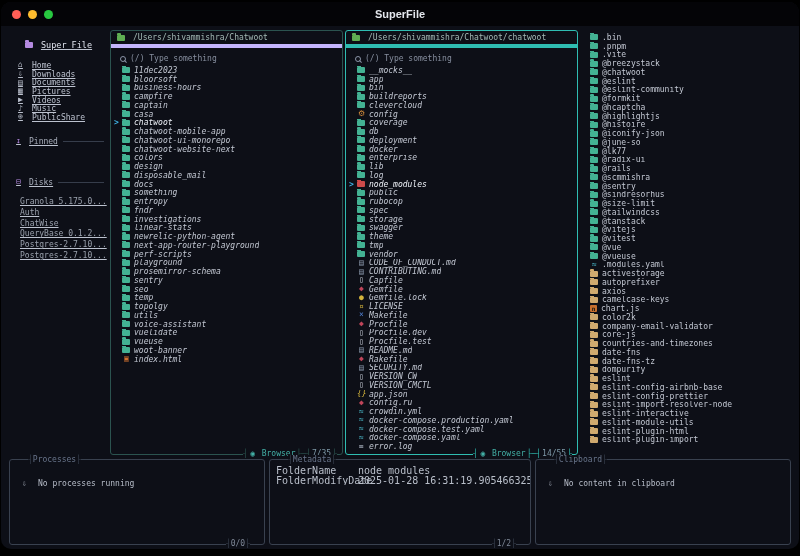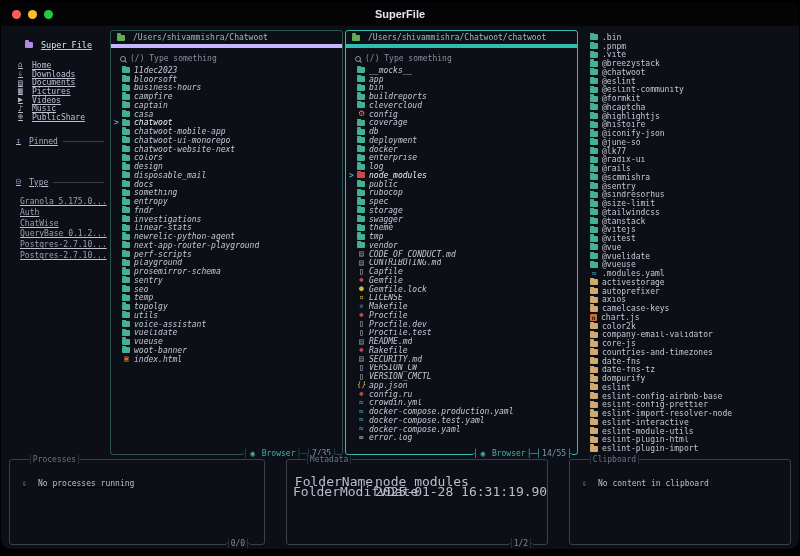--- a/index.html
+++ b/index.html
@@ -70,36 +70,36 @@
   .fpanel.active .pfoot .tickL, .fpanel.active .pfoot .tickM, .fpanel.active .pfoot .tickR { color:#2fbdb2; }
   .pfoot .mode { color:#43b0a6; display:flex; align-items:center; gap:2px; padding:0 1px; }
   .pfoot .count { color:#7e99a7; padding:0 1px; }
 
   
   .preview { flex:1; overflow:hidden; padding:3px 0 0 3px; }
   .preview ul { list-style:none; margin:0; padding:0; }
   .preview li { display:flex; align-items:center; height:8.75px; font-size:8px; color:#c3c8d3; white-space:nowrap; overflow:hidden; }
 
   
-  .brow { position:absolute; left:0; top:457px; right:0; height:86px; display:flex; padding:0 8px; gap:21px;text-decoration:underline; }
+  .brow { position:absolute; left:0; top:457px; right:0; height:86px; display:flex; padding:0 8px; gap:4px; }
   .bpanel { border:1px solid #39414f; border-radius:3px; position:relative; }
   #processes { width:256px; flex:none; }
   #metadata  { width:262px; flex:none; }
   #clipboard { flex:1; }
   .legend { position:absolute; top:-5px; left:18px; font-size:8px; line-height:9px;
     background:#0d0f17; color:#68748a; display:flex; }
   .legend::before { content:"┤ "; color:#39414f; }
   .legend::after  { content:" ├"; color:#39414f; }
   .bfoot { position:absolute; bottom:-4px; right:14px; font-size:8px; line-height:9px;
     background:#0d0f17; color:#7e8796; display:flex; }
   .bfoot::before { content:"┤"; color:#39414f; }
   .bfoot::after  { content:"├"; color:#39414f; }
   .empty { display:flex; align-items:center; margin:19px 0 0 10px; font-size:8px; color:#b6bcc8; gap:6px; }
   .empty .gi { color:#9aa1ae; }
-  .kv { margin:16px 0 0 6px; font-size:13px; color:#b9bfca;text-align:center; }
+  .kv { margin:5px 0 0 6px; font-size:10px; color:#b9bfca; }
   .kvrow { display:flex; height:10px; align-items:center; white-space:nowrap; overflow:hidden; }
   .kvrow .k { width:82px; flex:none; }
 </style>
 </head>
 <body>
 
 <div class="window">
 
   <div class="titlebar">
     <div class="tl">
@@ -148,21 +148,21 @@
           </div>
         </div>
       <div class="sb-sec">
         <span class="gi" style="color:#b48ae0">↧</span>
         <span>Pinned</span>
         <span class="rule"></span>
       </div>
       <div class="pinned-gap"></div>
       <div class="sb-sec">
         <span class="gi" style="color:#b48ae0">⊟</span>
-        <span>Type</span>
+        <span>Disks</span>
         <span class="rule"></span>
       </div>
       <div id="sb-disks" class="sb-disks-list">
           <div class="sb-disk">Granola 5.175.0...</div>
           <div class="sb-disk">Auth</div>
           <div class="sb-disk">ChatWise</div>
           <div class="sb-disk">QueryBase 0.1.2...</div>
           <div class="sb-disk">Postgres-2.7.10...</div>
           <div class="sb-disk">Postgres-2.7.10...</div>
         </div>
@@ -422,20 +422,25 @@
             <span class="nm">docker</span>
           </li>
           <li>
             <span class="cur"></span>
             <span class="fo" style="background: rgb(67, 178, 147);"></span>
             <span class="nm">enterprise</span>
           </li>
           <li>
             <span class="cur"></span>
             <span class="fo" style="background: rgb(67, 178, 147);"></span>
+            <span class="nm">lib</span>
+          </li>
+          <li>
+            <span class="cur"></span>
+            <span class="fo" style="background: rgb(67, 178, 147);"></span>
             <span class="nm">log</span>
           </li>
           <li class="sel">
             <span class="cur">&gt;</span>
             <span class="fo" style="background: rgb(204, 74, 74);"></span>
             <span class="nm">node_modules</span>
           </li>
           <li>
             <span class="cur"></span>
             <span class="fo" style="background: rgb(67, 178, 147);"></span>
@@ -718,25 +723,20 @@
           </li>
           <li>
             <span class="cur"></span>
             <span class="fo" style="background: rgb(67, 178, 147);"></span>
             <span class="nm">@vitest</span>
           </li>
           <li>
             <span class="cur"></span>
             <span class="fo" style="background: rgb(67, 178, 147);"></span>
             <span class="nm">@vue</span>
-          </li>
-          <li>
-            <span class="cur"></span>
-            <span class="fo" style="background: rgb(67, 178, 147);"></span>
-            <span class="nm">@vuelidate</span>
           </li>
           <li>
             <span class="cur"></span>
             <span class="fo" style="background: rgb(67, 178, 147);"></span>
             <span class="nm">@vueuse</span>
           </li>
           <li>
             <span class="cur"></span>
             <span class="gi" style="color: rgb(73, 182, 198);">≈</span>
             <span class="nm">.modules.yaml</span>

